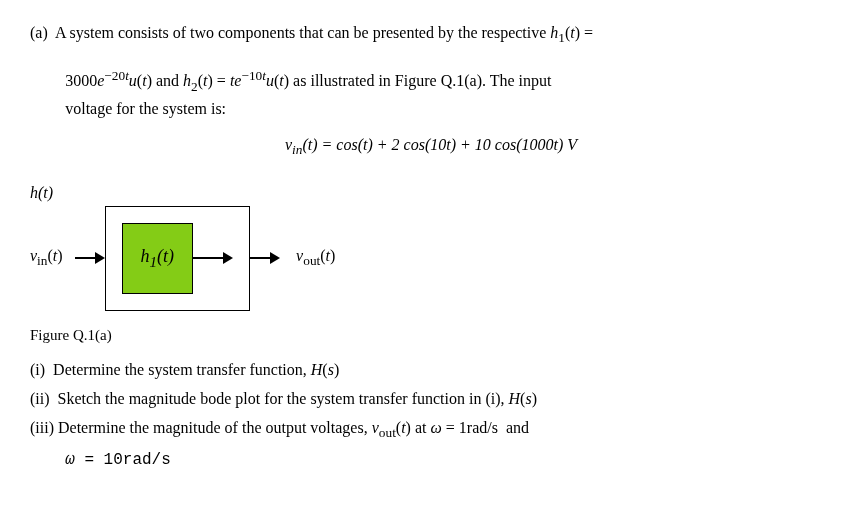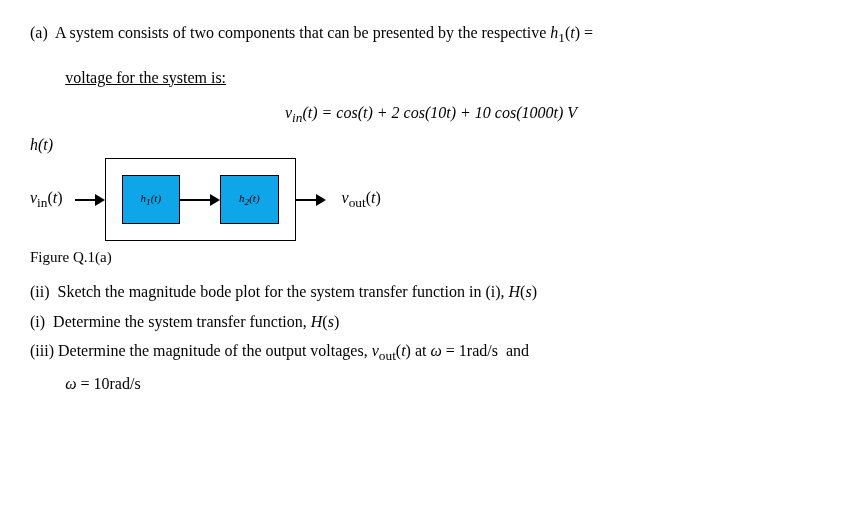--- a/index.html
+++ b/index.html
@@ -18,21 +18,21 @@
     .part-a {
       line-height: 1.6;
     }
     .para {
       text-indent: -2.2em;
       padding-left: 2.2em;
       margin-bottom: 16px;
     }
     .equation-line {
       text-align: center;
-      margin: 14px 0 10px 0;
+      margin: 14px 0 26px 0;
       font-style: italic;
     }
     .diagram-area {
       display: flex;
       flex-direction: column;
       align-items: flex-start;
       margin: 8px 0 12px 0;
     }
     .ht-label {
       font-style: italic;
@@ -47,28 +47,28 @@
     .arrow-head {
       width: 0;
       height: 0;
       border-top: 6px solid transparent;
       border-bottom: 6px solid transparent;
       border-left: 10px solid #000;
       display: inline-block;
     }
     .block-box {
       border: 1.5px solid #000;
-      padding: 16px 18px;
+      padding: 22px 18px;
       font-style: italic;
-      font-size: 11px;
-      background: #0ea5e9;
+      font-size: 18px;
+      background: #84cc16;
       white-space: nowrap;
     }
     .figure-caption {
-      margin-top: 8px;
+      margin-top: 16px;
       font-size: 15px;
     }
     .subquestions {
       margin-top: 10px;
       line-height: 1.7;
     }
     .subq {
       margin-bottom: 2px;
     }
     .subq-iii {
@@ -79,21 +79,24 @@
 </head>
 <body>
 
 <div class="content">
 
   <div class="part-a">
     <p class="para">
       <span>(a)</span>&nbsp;
       <span>A system consists of two components that can be presented by the respective <span class="italic">h</span><sub>1</sub>(<span class="italic">t</span>) =</span>
     </p>
-    <p style="padding-left: 2.2em; line-height:1.6;text-decoration:underline;">
+    <p style="padding-left: 2.2em; line-height:1.6;">
+      3000<span class="italic">e</span><sup>−20<span class="italic">t</span></sup><span class="italic">u</span>(<span class="italic">t</span>) and <span class="italic">h</span><sub>2</sub>(<span class="italic">t</span>) = <span class="italic">te</span><sup>−10<span class="italic">t</span></sup><span class="italic">u</span>(<span class="italic">t</span>) as illustrated in Figure Q.1(a). The input
+    </p>
+    <p style="padding-left: 2.2em; line-height:1.6;">
       voltage for the system is:
     </p>
   </div>
 
   <div class="equation-line">
     <span class="italic">v</span><sub>in</sub>(<span class="italic">t</span>) = cos(<span class="italic">t</span>) + 2 cos(10<span class="italic">t</span>) + 10 cos(1000<span class="italic">t</span>)&nbsp;<span class="italic">V</span>
   </div>
 
   <div class="diagram-area">
     <div class="ht-label">
@@ -117,47 +120,44 @@
 
           <div class="block-box">
             <span class="italic">h</span><sub>1</sub>(<span class="italic">t</span>)
           </div>
 
           <div style="display:flex;align-items:center;">
             <div class="arrow-line" style="width:30px;"></div>
             <div class="arrow-head"></div>
           </div>
 
-          <div class="block-box">
-            <span class="italic">h</span><sub>2</sub>(<span class="italic">t</span>)
-          </div>
         </div>
 
         <div style="display:flex;align-items:center;">
           <div class="arrow-line" style="width:20px;"></div>
           <div class="arrow-head"></div>
         </div>
 
         <div style="margin-left:16px;">
           <span class="italic">v</span><sub>out</sub>(<span class="italic">t</span>)
         </div>
       </div>
     </div>
 
     <div class="figure-caption">Figure Q.1(a)</div>
   </div>
 
   <div class="subquestions">
     <p class="subq">
-      (ii)&nbsp; Sketch the magnitude bode plot for the system transfer function in (i), <span class="italic">H</span>(<span class="italic">s</span>)
+      (i)&nbsp; Determine the system transfer function, <span class="italic">H</span>(<span class="italic">s</span>)
     </p>
     <p class="subq">
-      (i)&nbsp; Determine the system transfer function, <span class="italic">H</span>(<span class="italic">s</span>)
+      (ii)&nbsp; Sketch the magnitude bode plot for the system transfer function in (i), <span class="italic">H</span>(<span class="italic">s</span>)
     </p>
     <p class="subq subq-iii">
       (iii) Determine the magnitude of the output voltages, <span class="italic">v</span><sub>out</sub>(<span class="italic">t</span>) at <span class="italic">ω</span> = 1rad/s&nbsp; and
     </p>
-    <p style="padding-left: 2.2em;">
+    <p style="padding-left: 2.2em; font-family: Liberation Mono, monospace;">
       <span class="italic">ω</span> = 10rad/s
     </p>
   </div>
 
 </div>
 
 </body></html>

